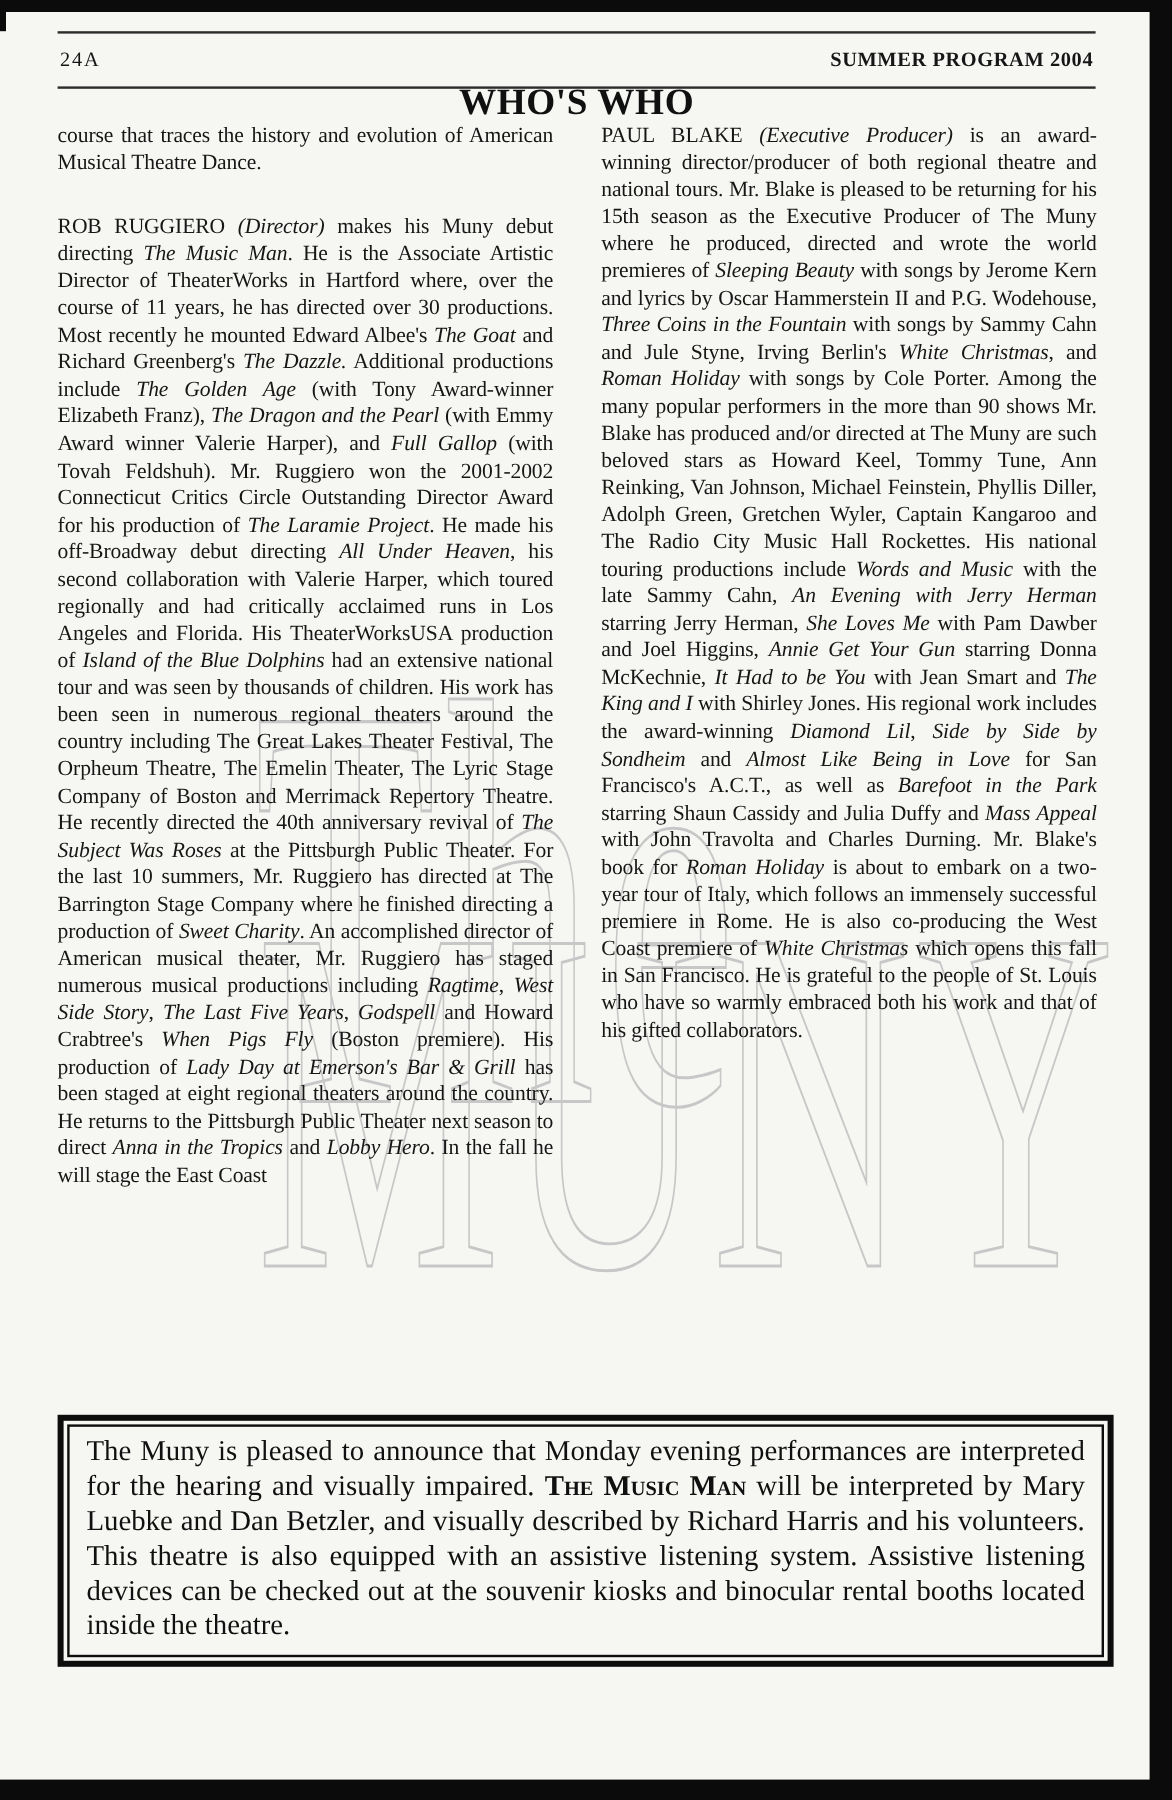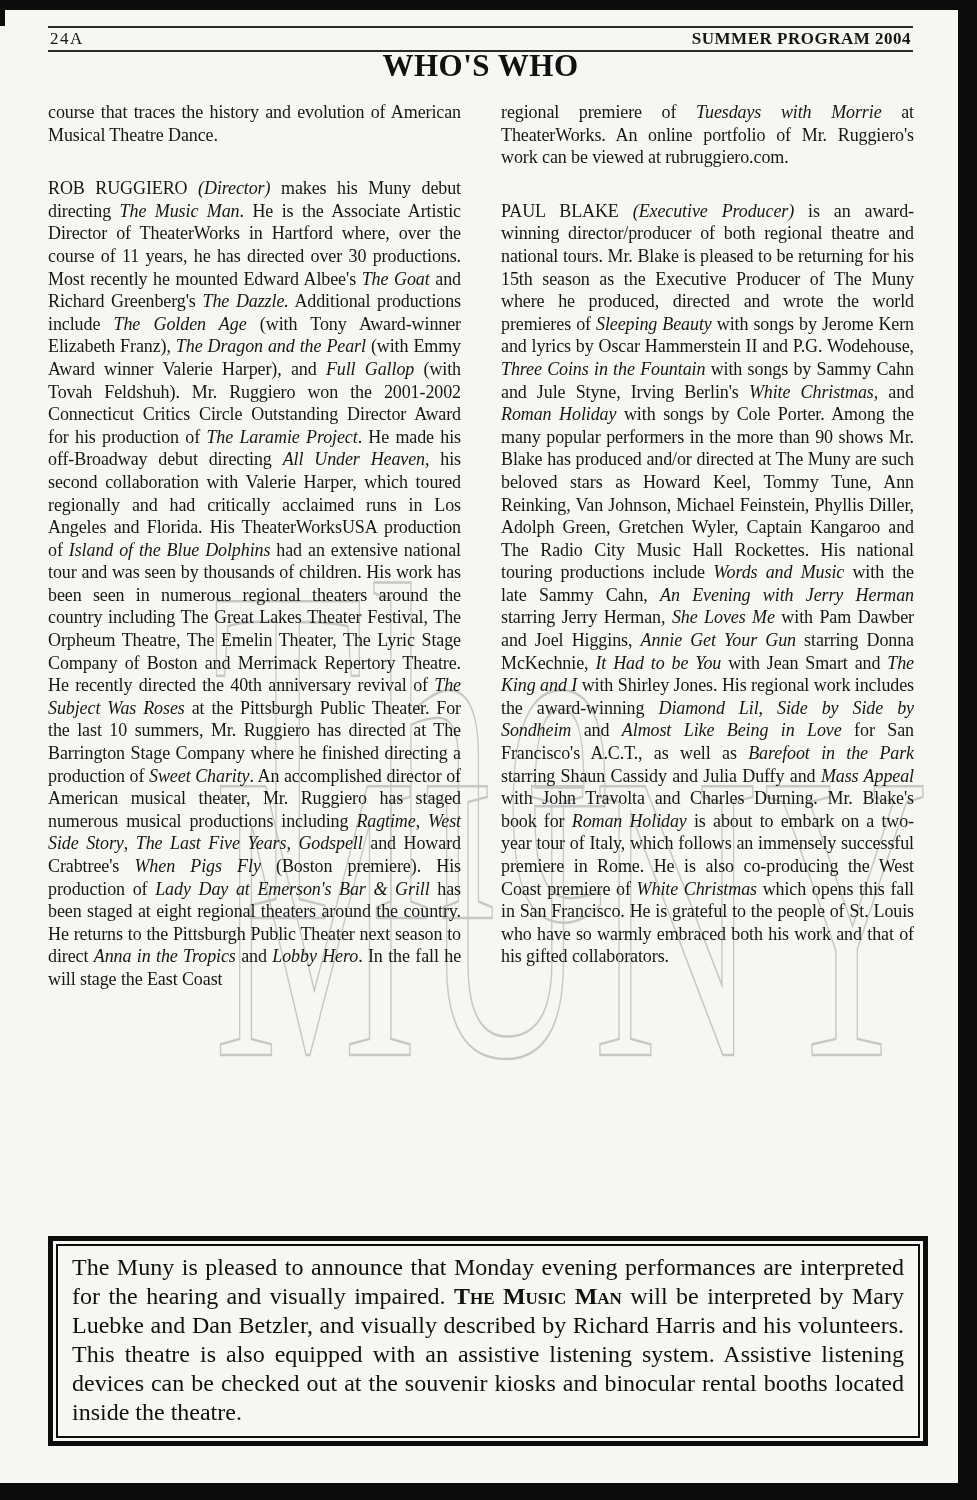--- a/index.html
+++ b/index.html
@@ -14,46 +14,46 @@
   #bar-right  { top:0; right:0; bottom:0; width:19px; }
   #bar-bottom { left:0; right:0; bottom:0; height:17px; }
   #bar-left-notch { top:0; left:0; width:5px; height:26px; }
 
   #watermark { position:absolute; left:0; top:0; z-index:0; }
 
   #page-header {
     position:absolute; left:48px; top:26px; width:865px; box-sizing:border-box;
     border-top:2px solid #2c2c2c; border-bottom:2px solid #2c2c2c;
     display:flex; justify-content:space-between; align-items:center;
-    padding:1px 2px; font-size:17px; line-height:20px; z-index:2;
+    padding:12px 2px; font-size:17px; line-height:20px; z-index:2;
   }
   #page-number { letter-spacing:1.5px; }
   #program-title { font-weight:bold; letter-spacing:0.5px;margin-left:40px; }
 
   #section-title {
-    position:absolute; left:48px; top:48px; width:865px; margin:0;
+    position:absolute; left:48px; top:67px; width:865px; margin:0;
     text-align:center; font-size:31px; font-weight:bold;
     letter-spacing:0.5px; color:#101010; z-index:2;
   }
 
   #columns {
     position:absolute; left:48px; top:101px; width:866px; height:1130px;
     display:flex; gap:40px; overflow:hidden; z-index:1;
   }
   .col {
     flex:1; text-align:justify;
     font-size:18px; line-height:22.6px; letter-spacing:-0.1px;
   }
   .col p { margin:0 0 31px 0; }
   .rs-b { font-weight:normal; }
   .rs-i { font-style:italic; }
   .rs-c { font-weight:bold; font-variant:small-caps; }
 
   #notice-box {
-    position:absolute; left:48px; top:1236px; width:880px; box-sizing:border-box;
+    position:absolute; left:48px; top:1179px; width:880px; box-sizing:border-box;
     border:5px solid #0d0d0d; padding:3px; z-index:2; background:#f6f6f3;
   }
   #notice-inner {
     border:2px solid #0d0d0d; padding:7px 14px 9px 14px;
     font-size:24px; line-height:29px; text-align:justify; color:#101010;
   }
 </style>
 </head>
 <body>
 
@@ -79,21 +79,20 @@
   </header>
 
   <h1 id="section-title">WHO'S WHO</h1>
 
   <div id="columns">
     <div class="col">
       <p><span>course that traces the history and evolution of American Musical Theatre Dance.</span></p>
       <p><span class="rs-b">ROB RUGGIERO</span><span> </span><span class="rs-i">(Director)</span><span> makes his Muny debut directing </span><span class="rs-i">The Music Man</span><span>. He is the Associate Artistic Director of TheaterWorks in Hartford where, over the course of 11 years, he has directed over 30 productions. Most recently he mounted Edward Albee's </span><span class="rs-i">The Goat</span><span> and Richard Greenberg's </span><span class="rs-i">The Dazzle.</span><span> Additional productions include </span><span class="rs-i">The Golden Age</span><span> (with Tony Award-winner Elizabeth Franz), </span><span class="rs-i">The Dragon and the Pearl</span><span> (with Emmy Award winner Valerie Harper), and </span><span class="rs-i">Full Gallop</span><span> (with Tovah Feldshuh). Mr. Ruggiero won the 2001-2002 Connecticut Critics Circle Outstanding Director Award for his production of </span><span class="rs-i">The Laramie Project</span><span>. He made his off-Broadway debut directing </span><span class="rs-i">All Under Heaven</span><span>, his second collaboration with Valerie Harper, which toured regionally and had critically acclaimed runs in Los Angeles and Florida. His TheaterWorksUSA production of </span><span class="rs-i">Island of the Blue Dolphins</span><span> had an extensive national tour and was seen by thousands of children. His work has been seen in numerous regional theaters around the country including The Great Lakes Theater Festival, The Orpheum Theatre, The Emelin Theater, The Lyric Stage Company of Boston and Merrimack Repertory Theatre. He recently directed the 40th anniversary revival of </span><span class="rs-i">The Subject Was Roses</span><span> at the Pittsburgh Public Theater. For the last 10 summers, Mr. Ruggiero has directed at The Barrington Stage Company where he finished directing a production of </span><span class="rs-i">Sweet Charity</span><span>. An accomplished director of American musical theater, Mr. Ruggiero has staged numerous musical productions including </span><span class="rs-i">Ragtime</span><span>, </span><span class="rs-i">West Side Story</span><span>, </span><span class="rs-i">The Last Five Years</span><span>, </span><span class="rs-i">Godspell</span><span> and Howard Crabtree's </span><span class="rs-i">When Pigs Fly</span><span> (Boston premiere). His production of </span><span class="rs-i">Lady Day at Emerson's Bar &amp; Grill</span><span> has been staged at eight regional theaters around the country. He returns to the Pittsburgh Public Theater next season to direct </span><span class="rs-i">Anna in the Tropics</span><span> and </span><span class="rs-i">Lobby Hero</span><span>. In the fall he will stage the East Coast</span></p>
     </div>
     <div class="col">
-      <p><span>regional premiere of </span><span class="rs-i">Tuesdays with Morrie</span><span> at TheaterWorks. An online portfolio of Mr. Ruggiero's work can be viewed at rubruggiero.com.</span></p>
       <p><span class="rs-b">PAUL BLAKE</span><span> </span><span class="rs-i">(Executive Producer)</span><span> is an award-winning director/producer of both regional theatre and national tours. Mr. Blake is pleased to be returning for his 15th season as the Executive Producer of The Muny where he produced, directed and wrote the world premieres of </span><span class="rs-i">Sleeping Beauty</span><span> with songs by Jerome Kern and lyrics by Oscar Hammerstein II and P.G. Wodehouse, </span><span class="rs-i">Three Coins in the Fountain</span><span> with songs by Sammy Cahn and Jule Styne, Irving Berlin's </span><span class="rs-i">White Christmas</span><span>, and </span><span class="rs-i">Roman Holiday</span><span> with songs by Cole Porter. Among the many popular performers in the more than 90 shows Mr. Blake has produced and/or directed at The Muny are such beloved stars as Howard Keel, Tommy Tune, Ann Reinking, Van Johnson, Michael Feinstein, Phyllis Diller, Adolph Green, Gretchen Wyler, Captain Kangaroo and The Radio City Music Hall Rockettes. His national touring productions include </span><span class="rs-i">Words and Music</span><span> with the late Sammy Cahn, </span><span class="rs-i">An Evening with Jerry Herman</span><span> starring Jerry Herman, </span><span class="rs-i">She Loves Me</span><span> with Pam Dawber and Joel Higgins, </span><span class="rs-i">Annie Get Your Gun</span><span> starring Donna McKechnie, </span><span class="rs-i">It Had to be You</span><span> with Jean Smart and </span><span class="rs-i">The King and I</span><span> with Shirley Jones. His regional work includes the award-winning </span><span class="rs-i">Diamond Lil</span><span>, </span><span class="rs-i">Side by Side by Sondheim</span><span> and </span><span class="rs-i">Almost Like Being in Love</span><span> for San Francisco's A.C.T., as well as </span><span class="rs-i">Barefoot in the Park</span><span> starring Shaun Cassidy and Julia Duffy and </span><span class="rs-i">Mass Appeal</span><span> with John Travolta and Charles Durning. Mr. Blake's book for </span><span class="rs-i">Roman Holiday</span><span> is about to embark on a two-year tour of Italy, which follows an immensely successful premiere in Rome. He is also co-producing the West Coast premiere of </span><span class="rs-i">White Christmas</span><span> which opens this fall in San Francisco. He is grateful to the people of St. Louis who have so warmly embraced both his work and that of his gifted collaborators.</span></p>
     </div>
   </div>
 
   <div id="notice-box">
     <div id="notice-inner"><span>The Muny is pleased to announce that Monday evening performances are interpreted for the hearing and visually impaired. </span><span class="rs-c">The Music Man</span><span> will be interpreted by </span><span class="rs-b">Mary Luebke</span><span> and </span><span class="rs-b">Dan Betzler</span><span>, and visually described by </span><span class="rs-b">Richard Harris</span><span> and his volunteers. This theatre is also equipped with an assistive listening system. Assistive listening devices can be checked out at the souvenir kiosks and binocular rental booths located inside the theatre.</span></div>
   </div>
 
 </div>
 

